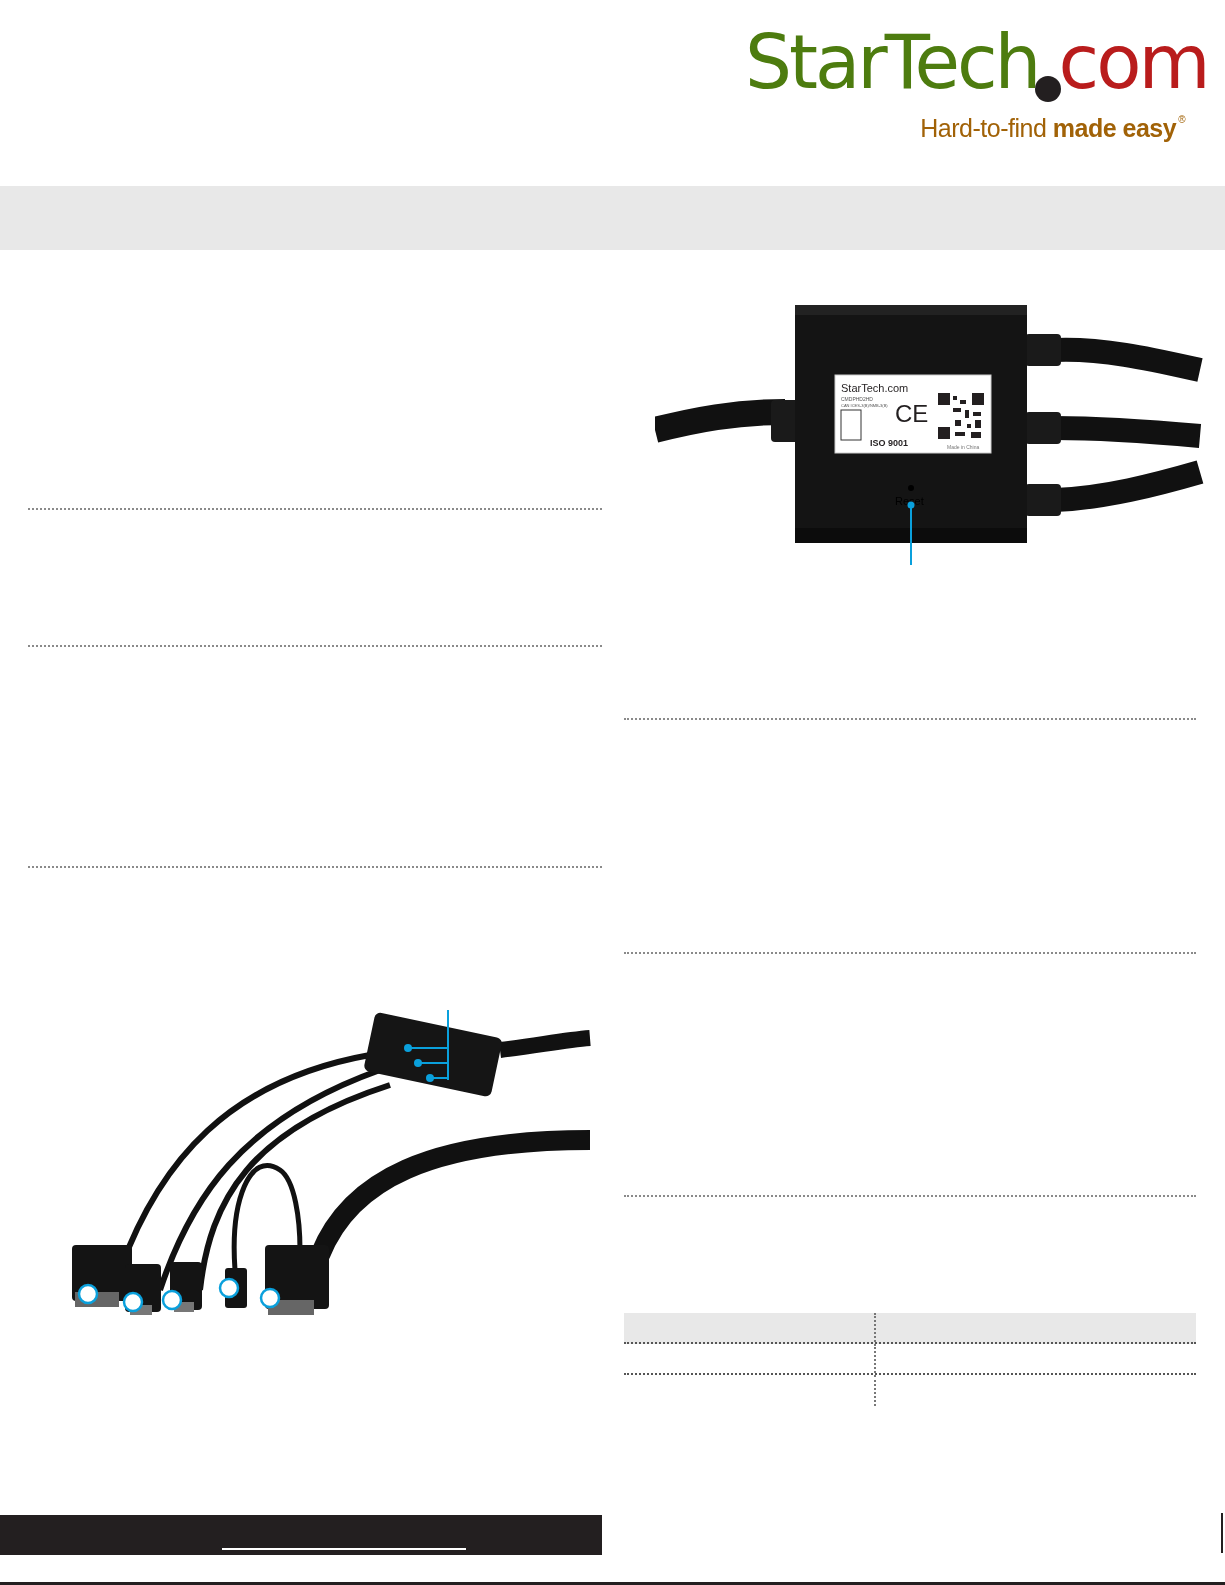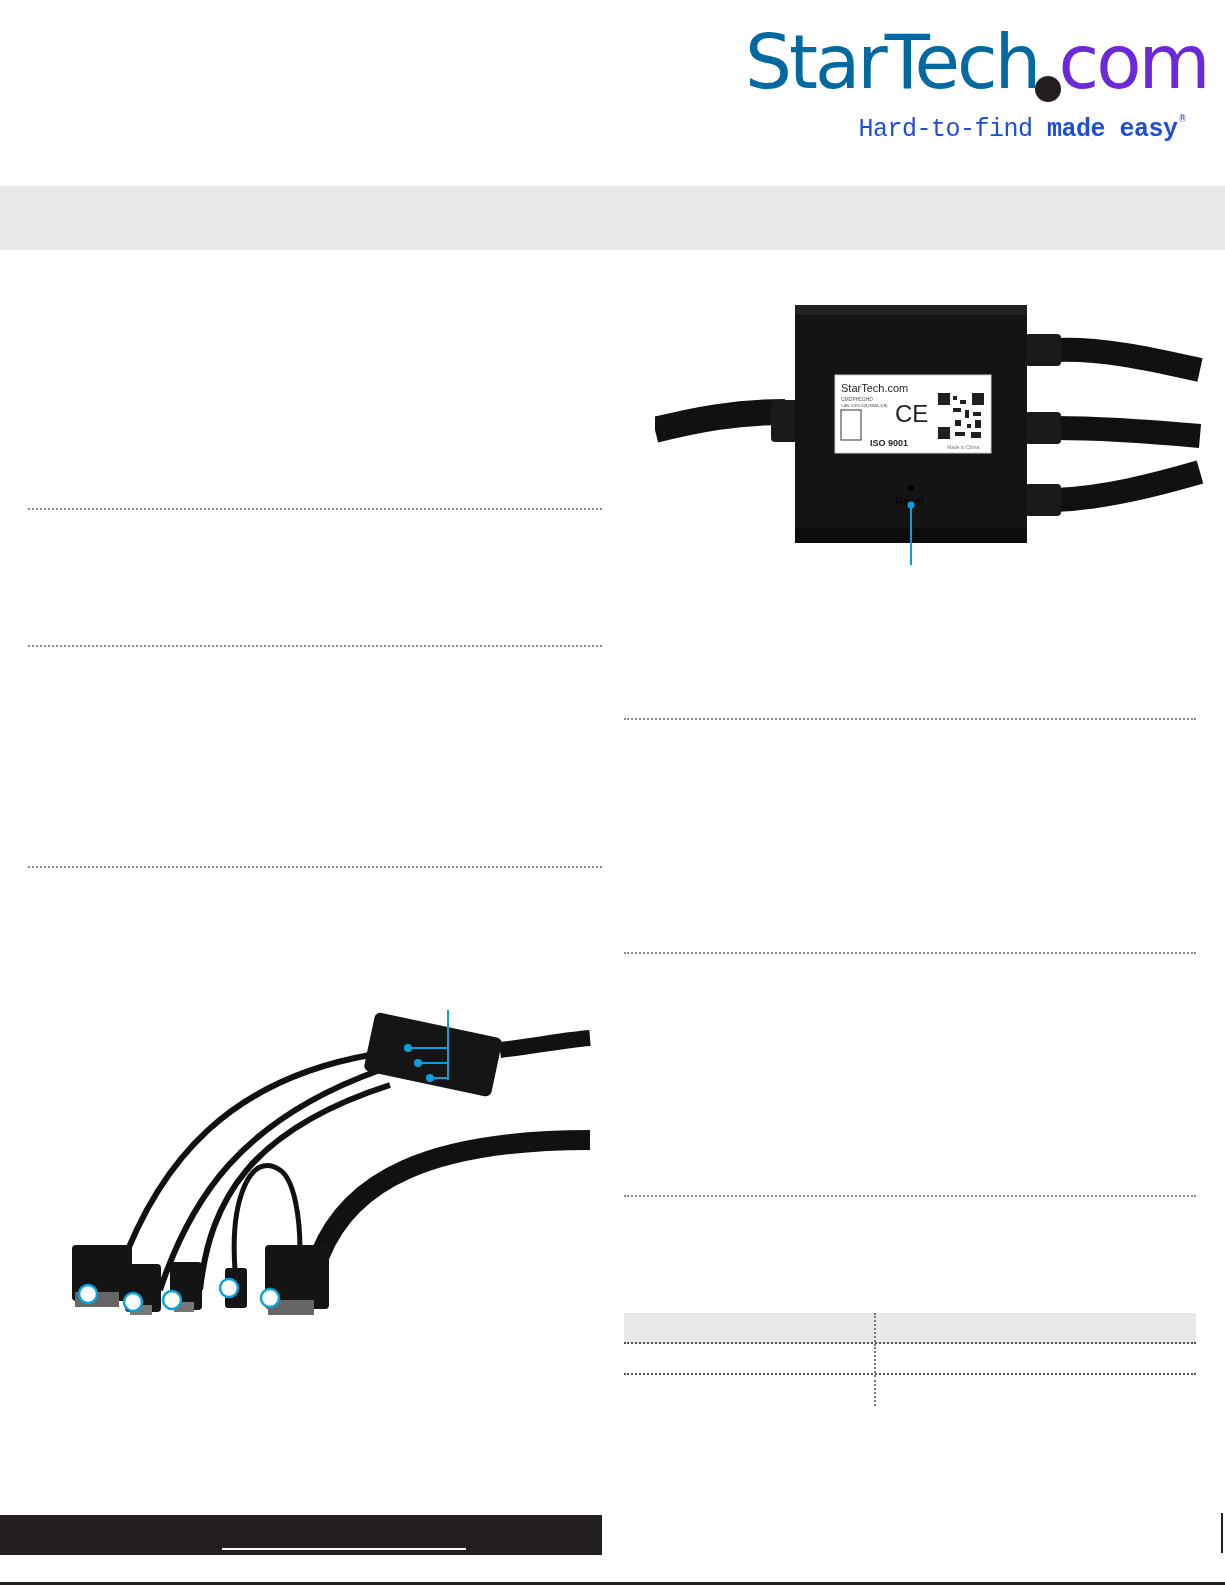--- a/index.html
+++ b/index.html
@@ -2,24 +2,24 @@
 <html><head>
   <meta charset="utf-8">
   <style>
     * { box-sizing: border-box; margin: 0; padding: 0; }
     html, body { width: 1225px; height: 1585px; background: #ffffff; overflow: hidden; }
     body { position: relative; font-family: "Liberation Sans", sans-serif; color: #231f20; }
 
     
     .logo { position: absolute; left: 745px; top: 22px; width: 440px; height: 130px; }
     .logo-main { position: absolute; left: 0; top: 0; font-family: "DejaVu Sans", sans-serif; font-size: 74px; font-weight: 400; letter-spacing: -3px; line-height: 80px; white-space: nowrap; }
-    .logo-star { color: #0369a1; }
+    .logo-star { color: #4d7c0f; }
     .logo-dot { display: inline-block; width: 26px; height: 26px; border-radius: 50%; background: #231f20; vertical-align: -14px; margin: 0 -2px 0 -4px; }
-    .logo-com { color: #6d28d9; }
-    .logo-tag { position: absolute; right: 0; top: 92px; font-family: Liberation Mono, monospace; font-size: 25px; letter-spacing: -0.5px; white-space: nowrap; color: #1d4ed8; }
+    .logo-com { color: #b91c1c; }
+    .logo-tag { position: absolute; right: 0; top: 92px; font-family: Liberation Sans, sans-serif; font-size: 25px; letter-spacing: -0.5px; white-space: nowrap; color: #a16207; }
     .logo-tag b { font-weight: 700; }
     .logo-tag sup { font-size: 10px; vertical-align: 14px; margin-left: 2px; }
 
     
     .banner { position: absolute; left: 0; top: 186px; width: 1225px; height: 64px; background: #e8e8e8; }
 
     
     .divider { position: absolute; height: 0; border-top: 2px dotted #8a8a8a; }
     .div-l { left: 28px; width: 574px; }
     .div-r { left: 624px; width: 572px; }

